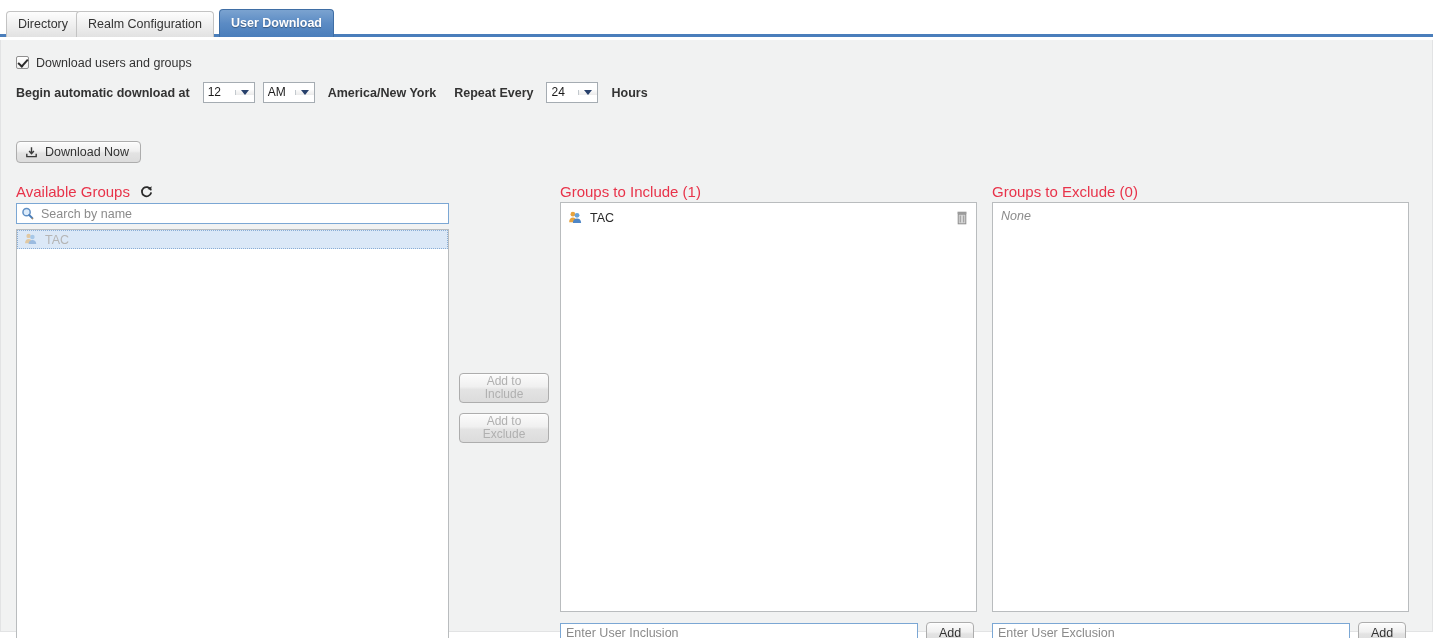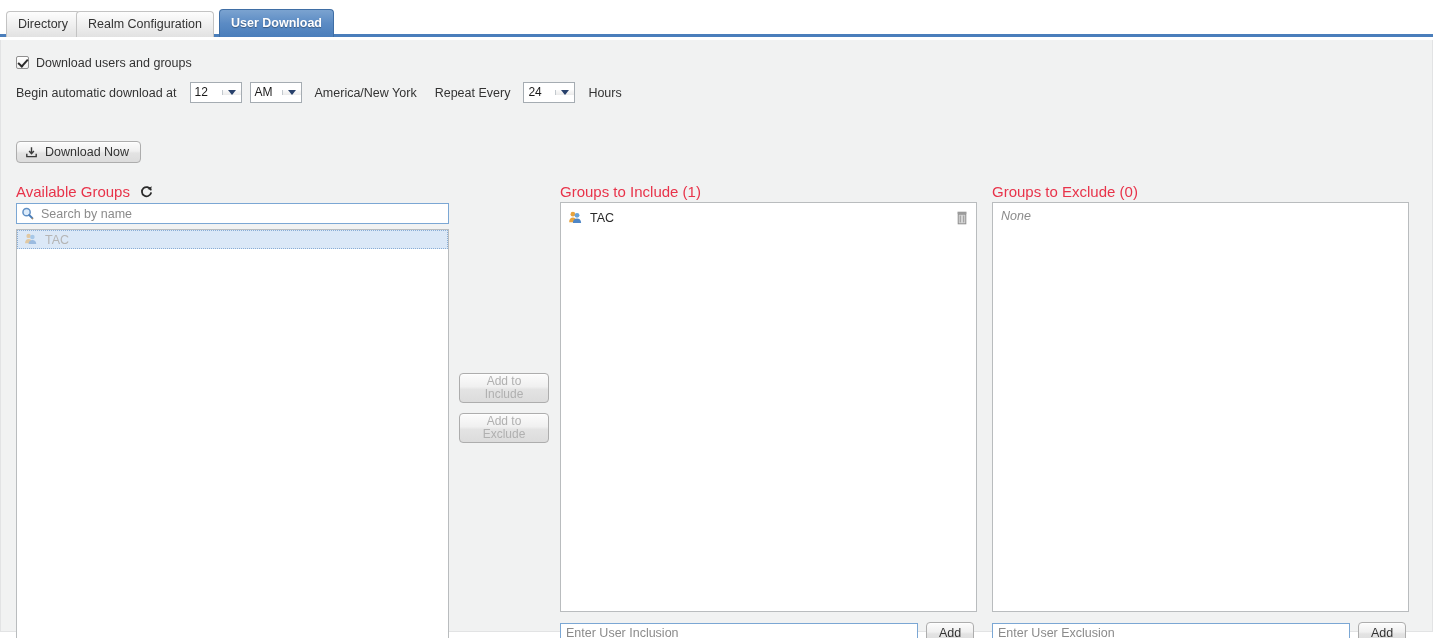--- a/index.html
+++ b/index.html
@@ -66,21 +66,21 @@
     content: ""; position: absolute; left: 3px; top: 0px;
     width: 4px; height: 8px; border: solid #2a2a2a;
     border-width: 0 2px 2px 0; transform: rotate(42deg);
   }
   .opt-check .lbl { margin-left: 7px; font-size: 12.5px; color: #333; }
 
   .sched-row {
     position: absolute; left: 15px; top: 42px;
     display: flex; align-items: center; white-space: nowrap;
   }
-  .sched-row .txt { font-size: 12.5px; color: #333; }
+  .sched-row .txt { font-size: 12.5px; color: #333; font-weight: bold; }
   .gap { display:inline-block; width: 9px; }
 
   .ddl {
     display: inline-flex; align-items: center;
     height: 21px; border: 1px solid #a5acb2;
     background: #ffffff; margin: 0 4px;
     cursor: pointer; vertical-align: middle;
   }
   .ddl .val {
     min-width: 31px; padding: 0 4px;

